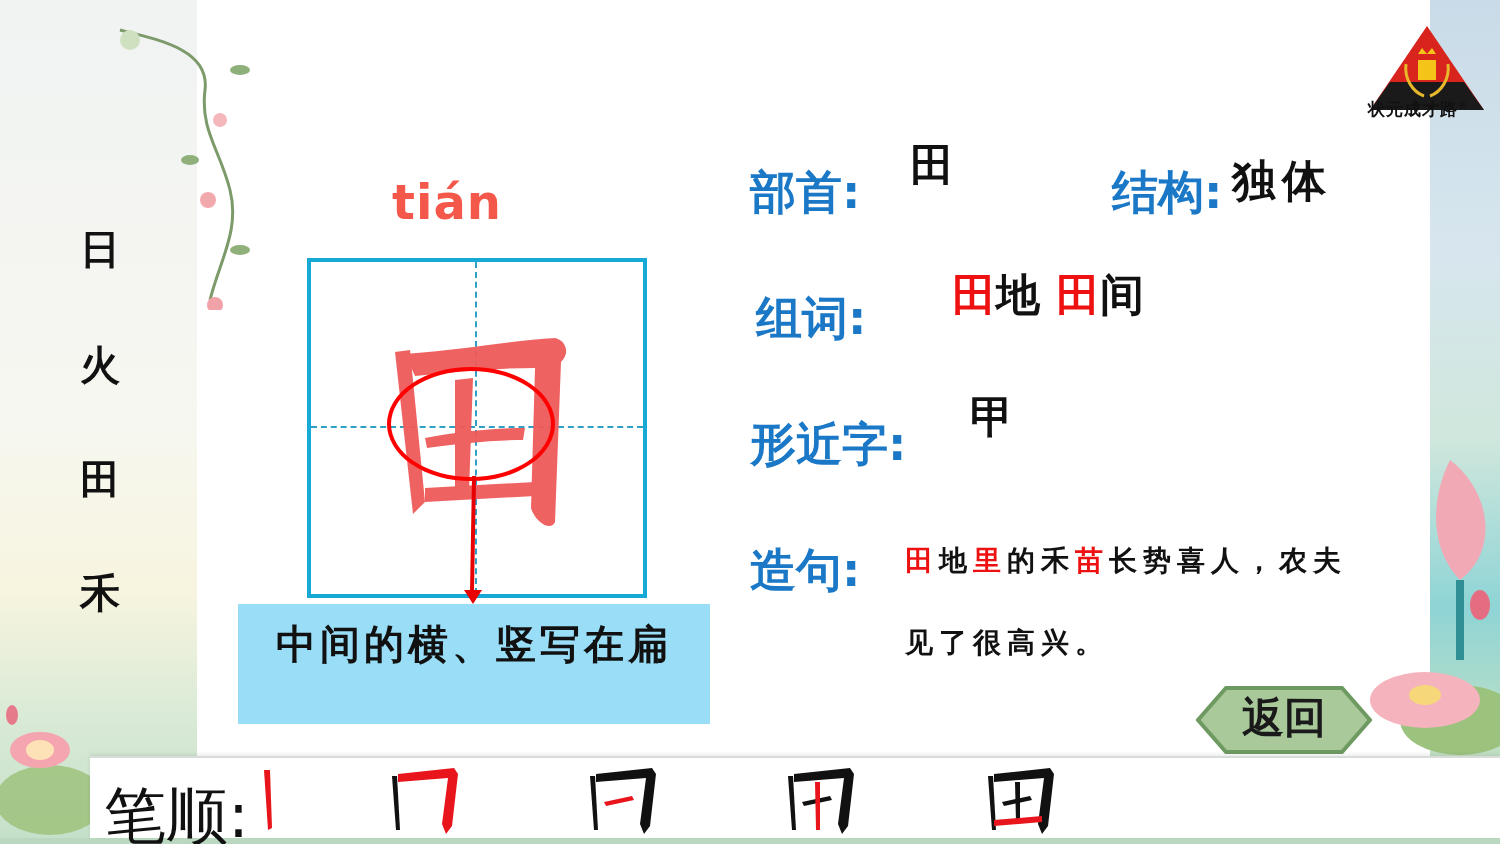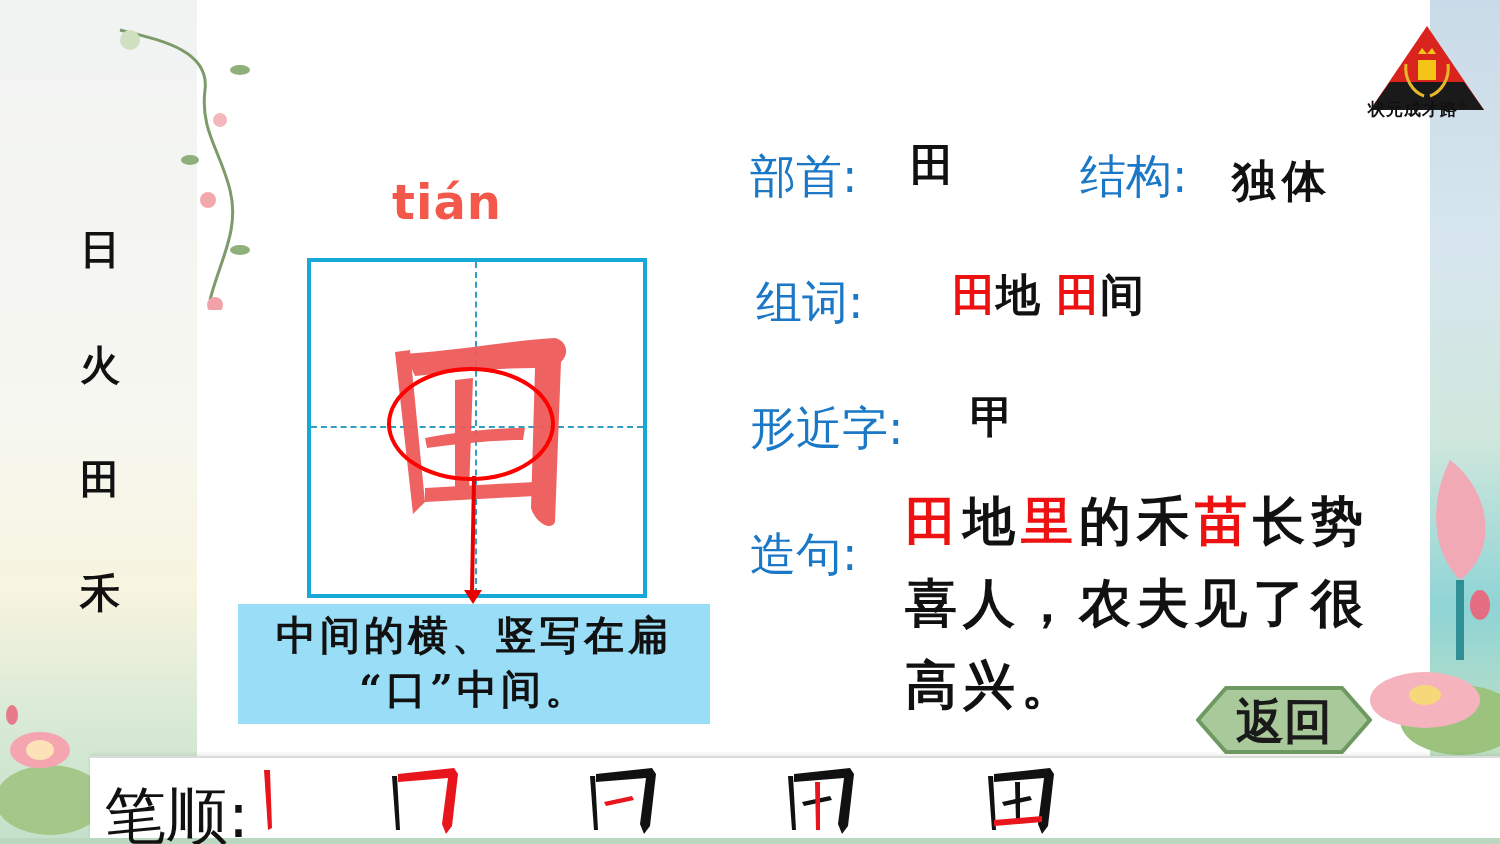--- a/index.html
+++ b/index.html
@@ -34,31 +34,31 @@
   .grid .hline{position:absolute;left:0;top:164px;width:100%;border-top:2px dashed #2f9fc6;}
   .grid .vline{position:absolute;top:0;left:164px;height:100%;border-left:2px dashed #2f9fc6;}
   .big-char{position:absolute;left:74px;top:70px;width:190px;height:200px;}
   .circle{position:absolute;left:387px;top:367px;width:160px;height:106px;border:4px solid #f00;border-radius:50%;}
   .arrow{position:absolute;left:471px;top:476px;width:4px;height:118px;background:#e80000;transform:rotate(1deg);}
   .arrow-head{position:absolute;left:464px;top:590px;width:0;height:0;border-left:9px solid transparent;
     border-right:9px solid transparent;border-top:14px solid #e80000;}
   
   .note{position:absolute;left:238px;top:604px;width:472px;height:120px;background:#99ddf6;
     text-align:center;font-size:40px;line-height:54px;color:#111;font-family:"DejaVu Serif",serif;
-    font-weight:bold;padding-top:4px;box-sizing:border-box;letter-spacing:4px;}
+    font-weight:bold;padding-top:13px;box-sizing:border-box;letter-spacing:4px;}
   
-  .lbl{position:absolute;font-size:46px;color:#1a78c6;font-family:"DejaVu Sans",sans-serif;font-weight:normal;}
+  .lbl{position:absolute;font-size:46px;color:#1a78c6;font-family:"DejaVu Sans",sans-serif;font-weight:bold;margin-top:16px;}
   .val{position:absolute;font-size:44px;color:#111;font-family:"DejaVu Serif",serif;font-weight:bold;}
   .red{color:#ee1111;}
-  .sentence{position:absolute;left:905px;top:480px;width:470px;font-size:52px;line-height:82px;color:#111;
+  .sentence{position:absolute;left:905px;top:520px;width:470px;font-size:28px;line-height:82px;color:#111;
     font-family:"DejaVu Serif",serif;font-weight:bold;letter-spacing:6px;}
   
   .return-btn{position:absolute;left:1196px;top:686px;width:176px;height:68px;}
   .return-btn svg{position:absolute;left:0;top:0;}
-  .return-label{position:absolute;left:0;top:4px;width:176px;text-align:center;font-size:48px;font-weight:bold;
+  .return-label{position:absolute;left:0;top:4px;width:176px;text-align:center;font-size:42px;font-weight:bold;
     color:#1a1a1a;font-family:"DejaVu Sans",sans-serif;}
   
   .stroke-label{position:absolute;left:104px;top:774px;font-size:62px;font-weight:normal;color:#111;}
   .stroke{position:absolute;top:764px;width:80px;height:70px;}
 </style>
 </head>
 <body>
 
 <div class="side-left"></div>
 <div class="side-right"></div>
@@ -121,26 +121,25 @@
       <path d="M40 156 L150 150 L150 164 L40 170 Z"></path>
     </g>
   </svg>
 </div>
 <div class="circle"></div>
 <div class="arrow"></div>
 <div class="arrow-head"></div>
 
 <div class="note">
   <div>中间的横、竖写在扁</div>
-  <div>“口”中间。</div>
 </div>
 
 <div class="lbl" style="left:750px;top:146px">部首:</div>
 <div class="val" style="left:910px;top:136px">田</div>
-<div class="lbl" style="left:1080px;top:146px">结构:</div>
+<div class="lbl" style="left:1112px;top:146px">结构:</div>
 <div class="val" style="left:1232px;top:152px;letter-spacing:6px">独体</div>
 
 <div class="lbl" style="left:756px;top:272px">组词:</div>
 <div class="val" style="left:952px;top:266px"><span class="red">田</span><span>地</span></div>
 <div class="val" style="left:1056px;top:266px"><span class="red">田</span><span>间</span></div>
 
 <div class="lbl" style="left:750px;top:398px">形近字:</div>
 <div class="val" style="left:970px;top:388px">甲</div>
 
 <div class="lbl" style="left:750px;top:524px">造句:</div>

